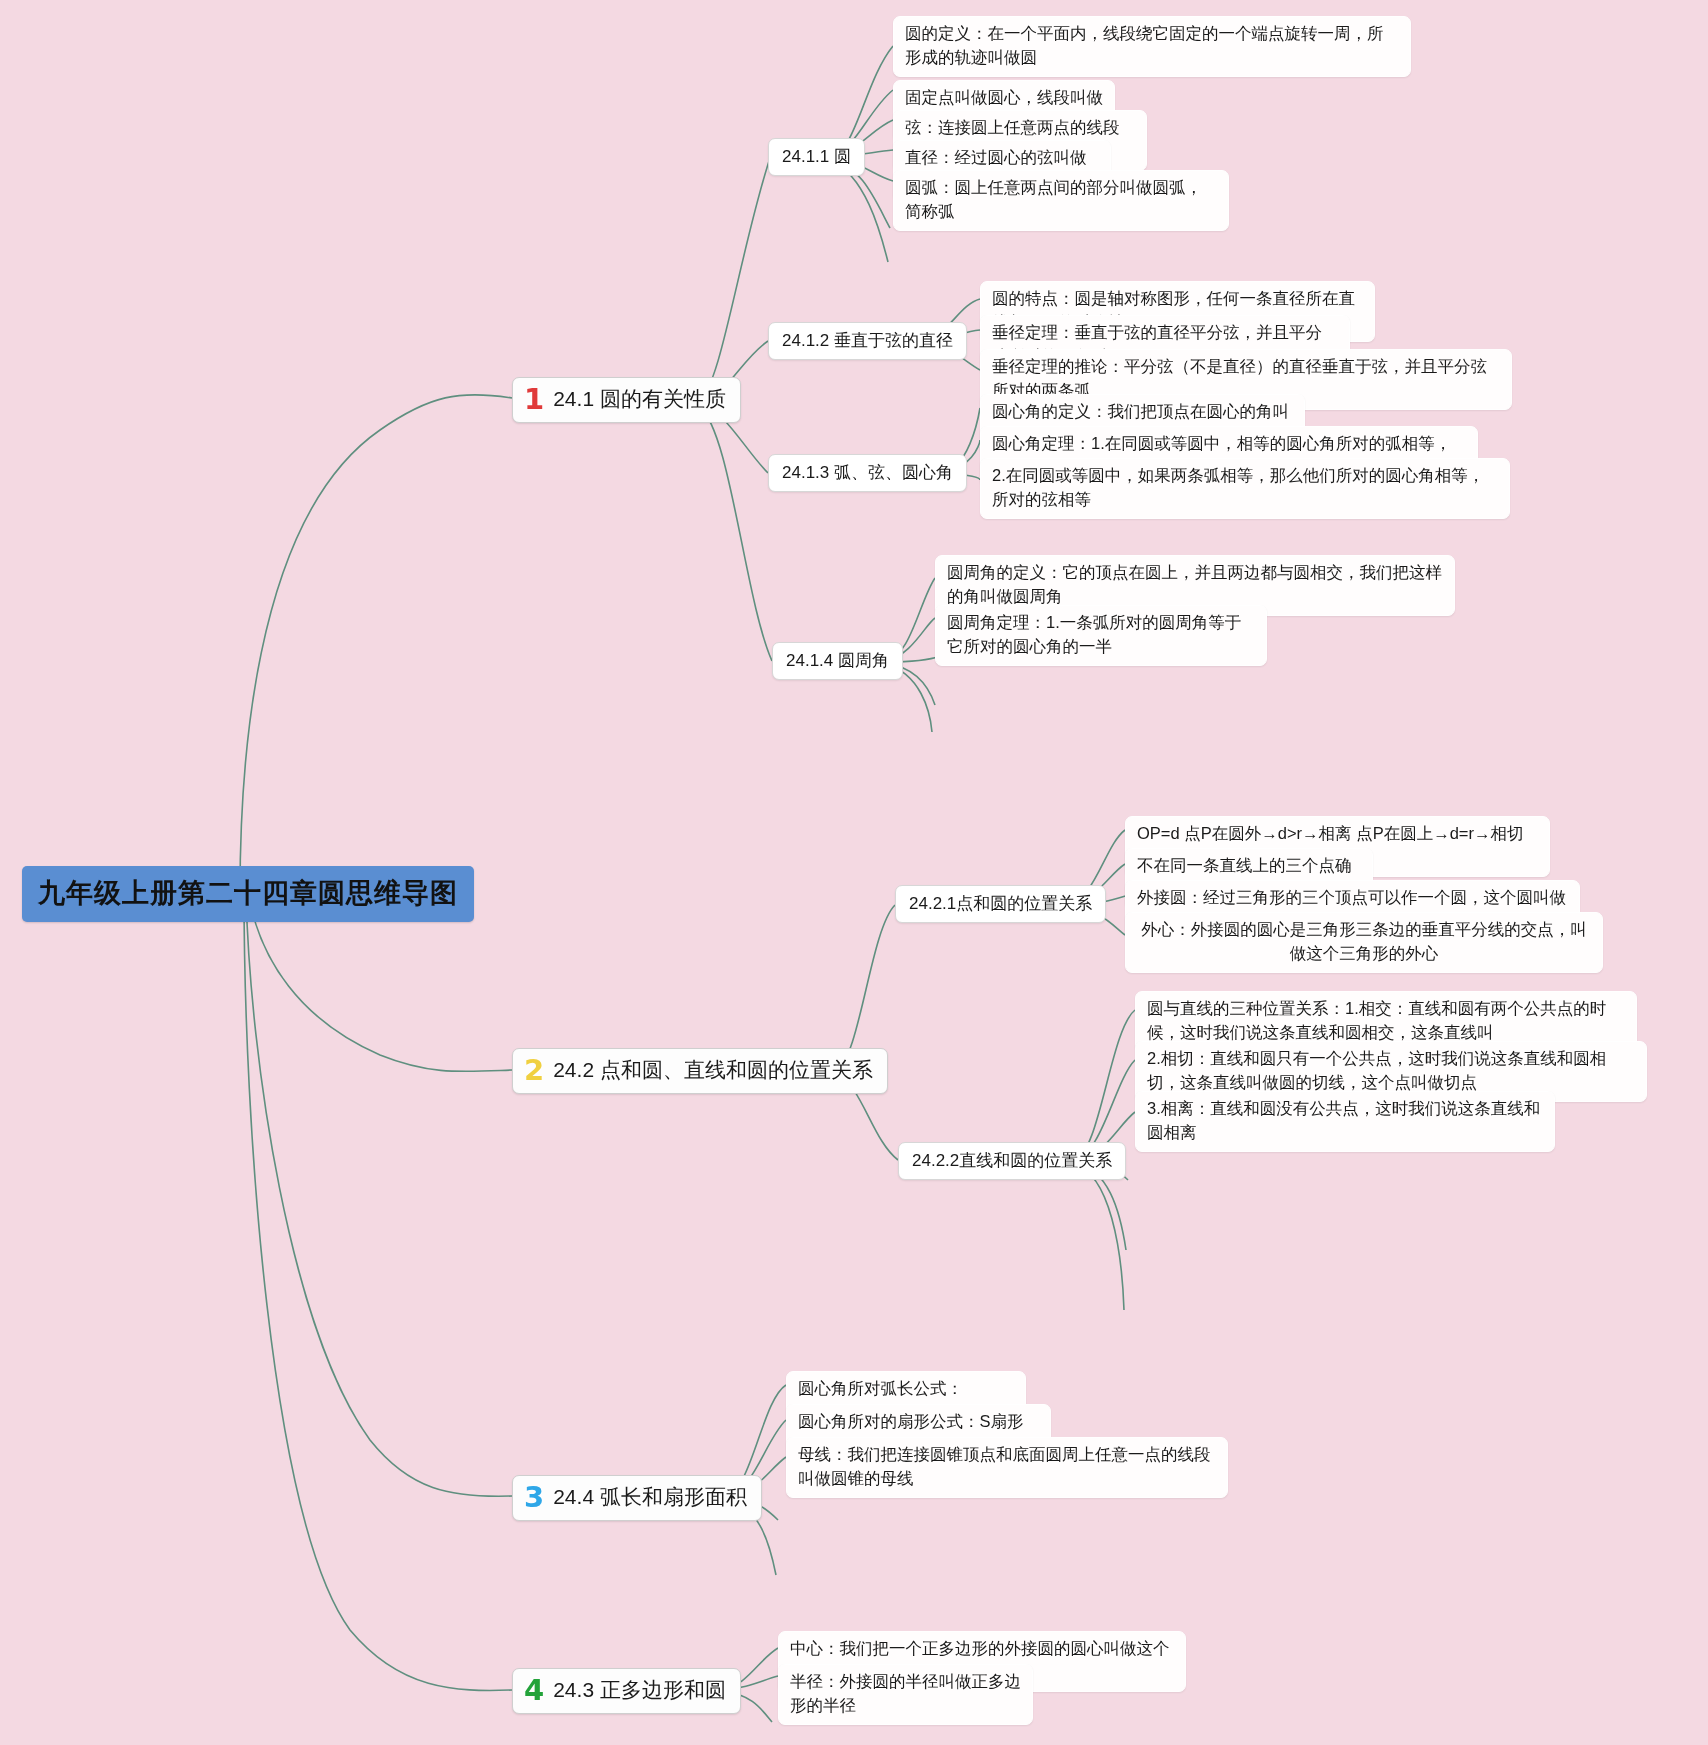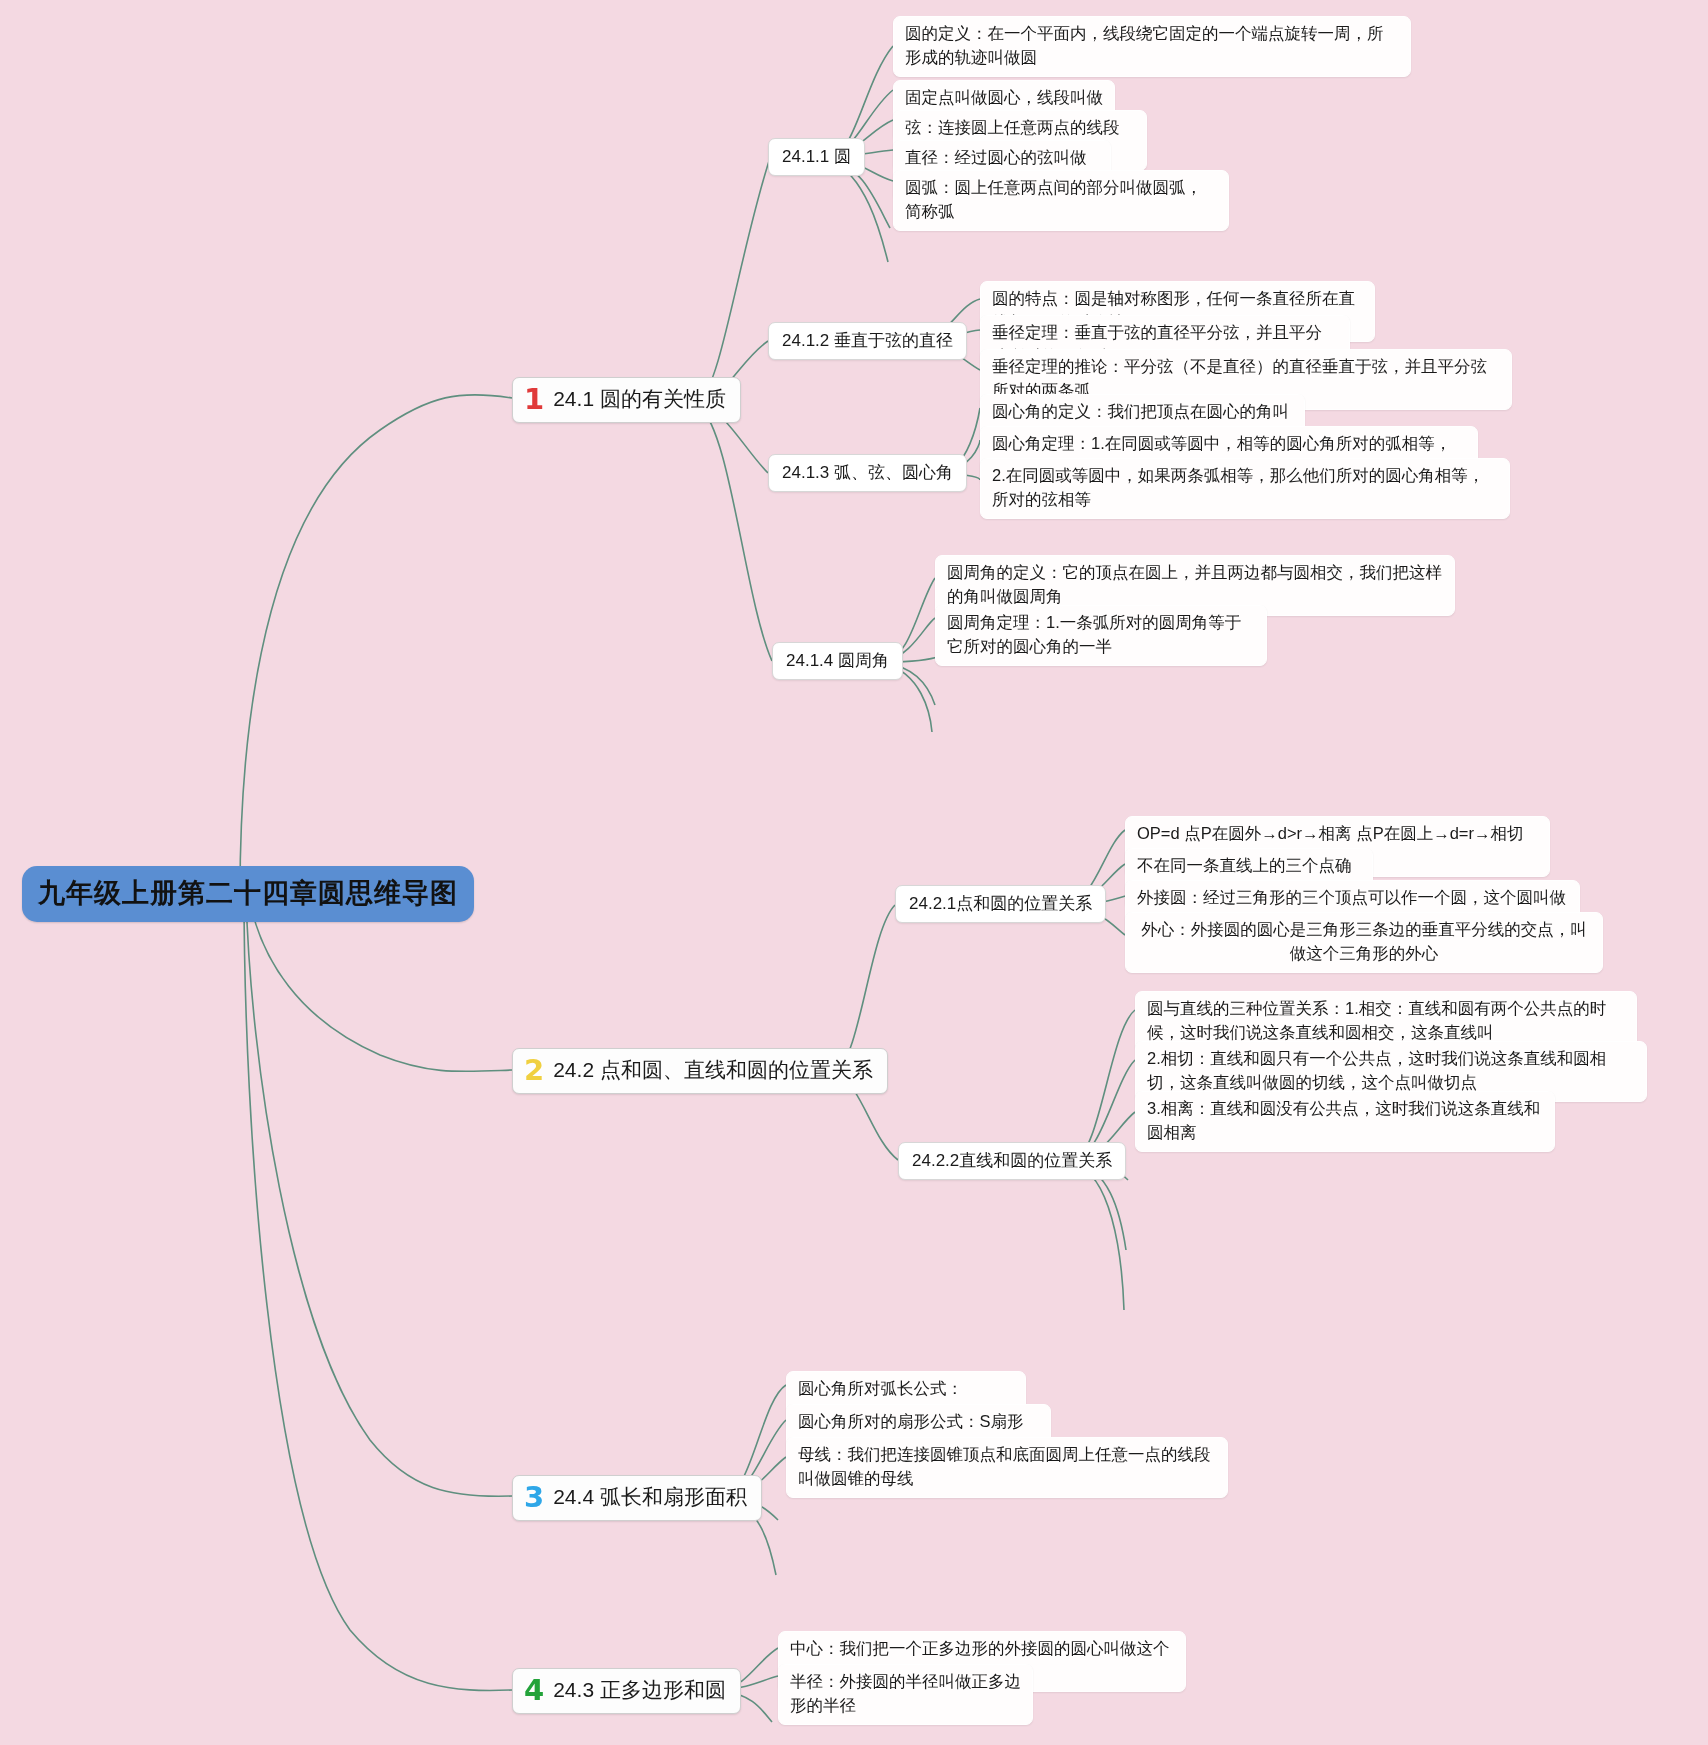--- a/index.html
+++ b/index.html
@@ -26,21 +26,21 @@
     position: absolute;
     box-sizing: border-box;
     display: flex;
     align-items: center;
     color: #1a1a1a;
   }
 
   
   .root {
     background: #5a8ed2;
-    border-radius: 15px;
+    border-radius: 5px;
     padding: 9px 16px 11px 16px;
     font-size: 27px;
     font-weight: bold;
     letter-spacing: 1px;
     color: #121212;
     box-shadow: 0 1px 2px rgba(0,0,0,.14);
   }
 
   
   .branch {

